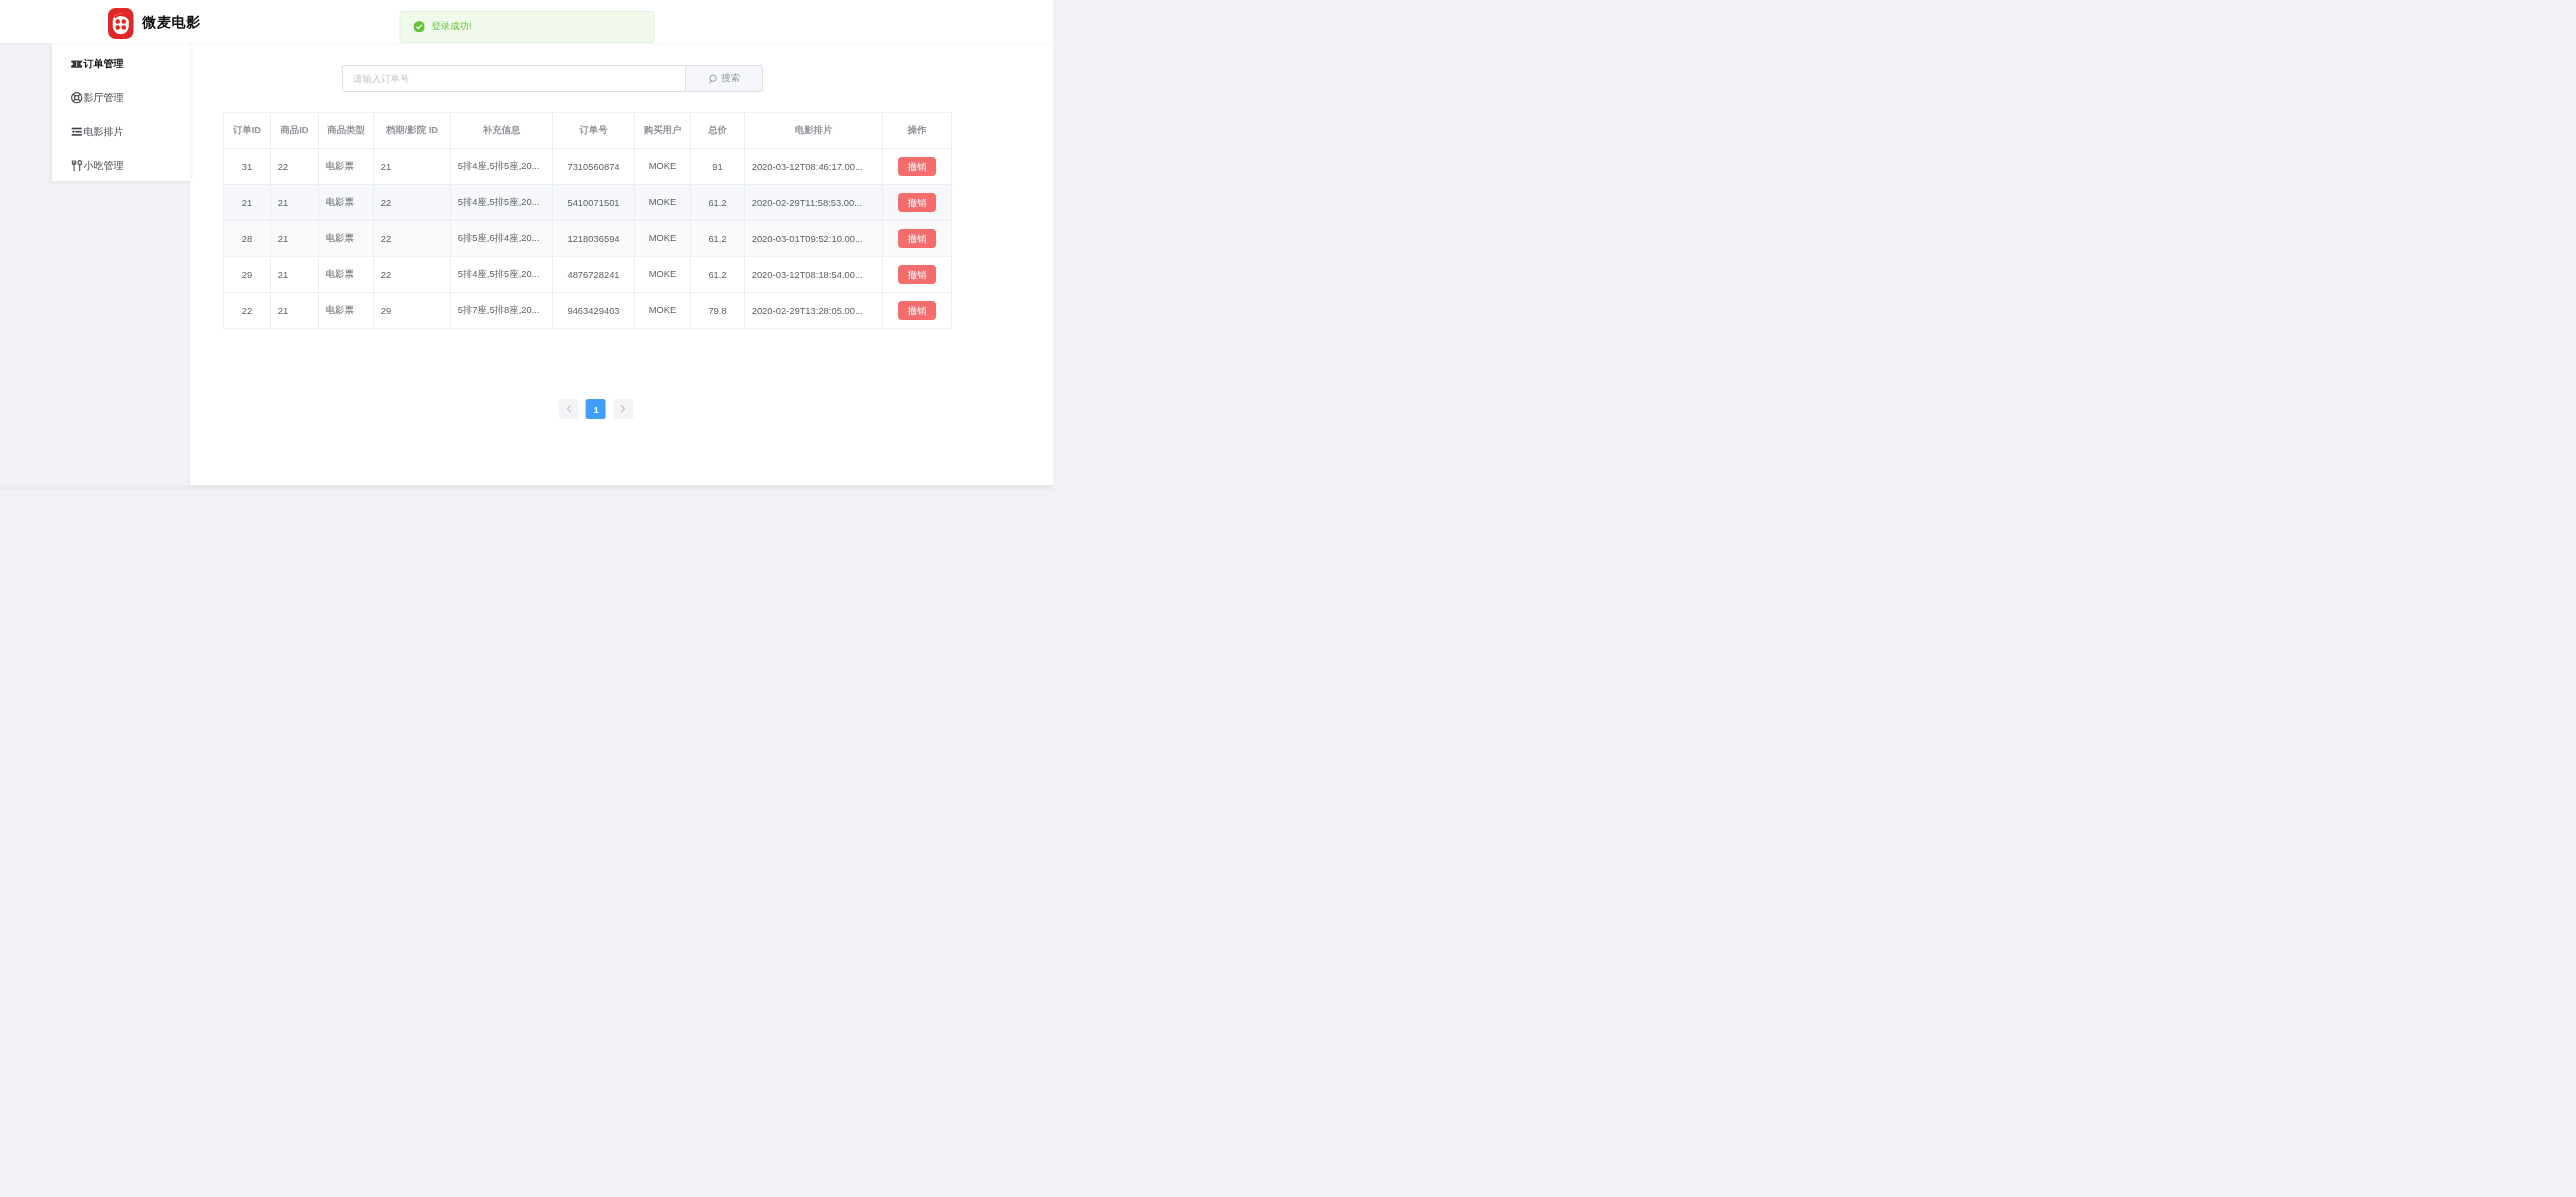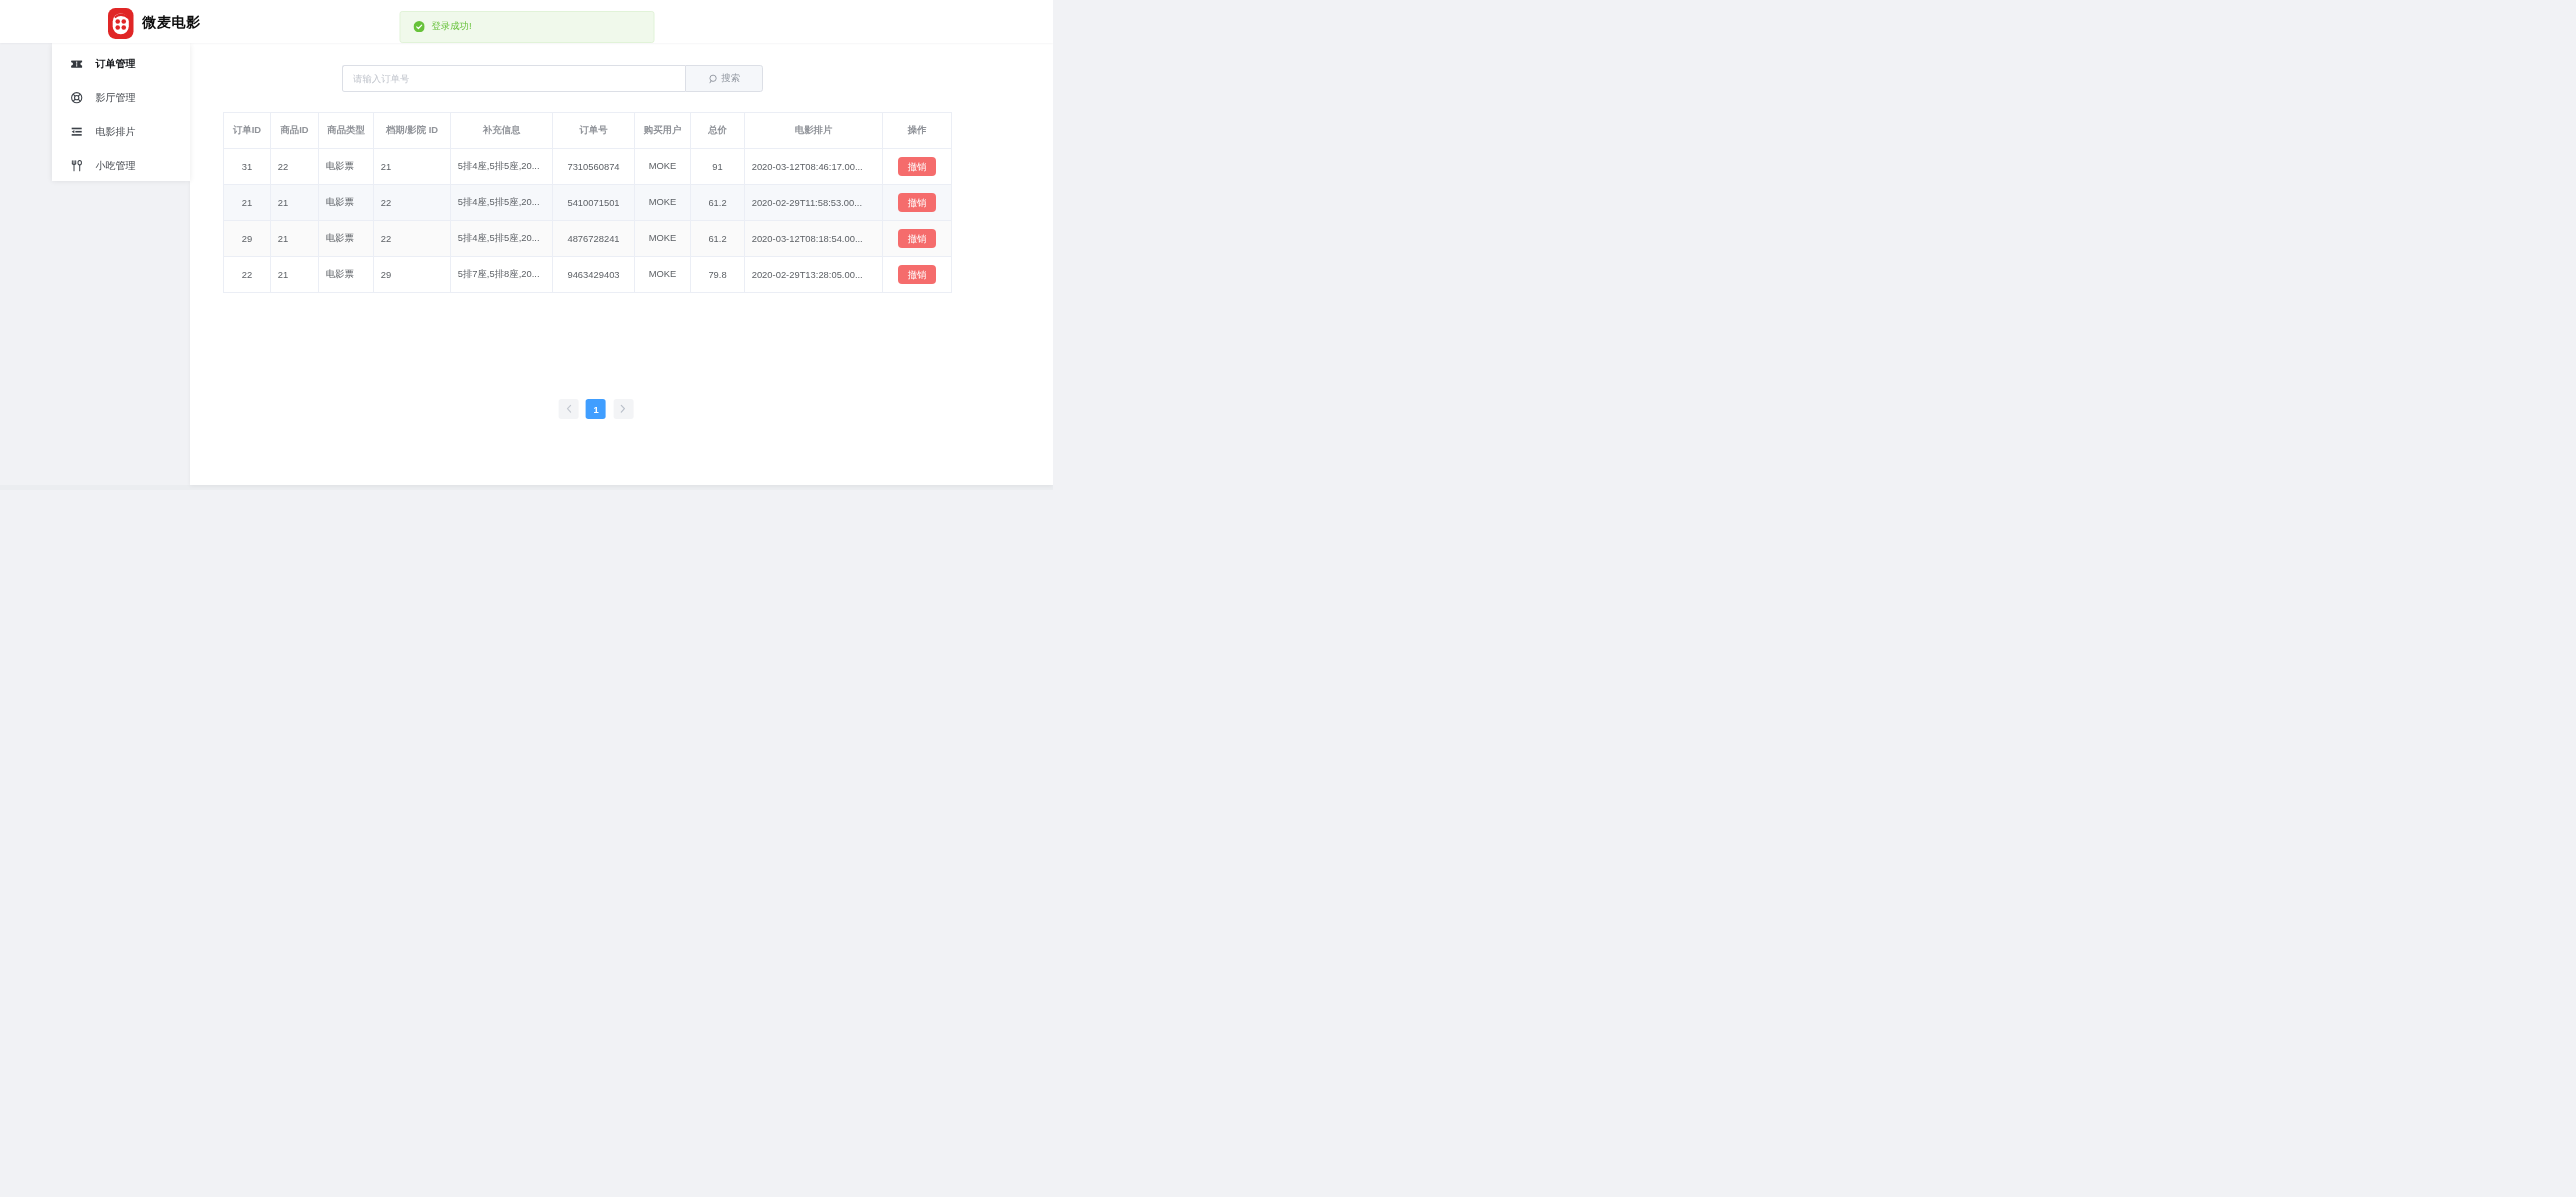--- a/index.html
+++ b/index.html
@@ -39,21 +39,21 @@
   
   .sidebar{
     position:absolute;left:52px;top:43px;width:138px;height:138px;background:#fff;
     box-shadow:0 1.3px 5.4px rgba(0,0,0,.09);padding-top:4px;box-sizing:border-box;z-index:2;
   }
   .side-item{
     height:34px;display:flex;align-items:center;padding-left:18px;cursor:pointer;
     color:#3f4349;font-size:10px;
   }
   .side-item .mi{width:13.4px;height:13.4px;flex:0 0 13.4px;display:flex;align-items:center;justify-content:center;}
-  .side-item .lbl{margin-left:12px;white-space:nowrap;}
+  .side-item .lbl{white-space:nowrap;}
   .side-item.active{color:#17191d;font-weight:bold;}
 
   
   .main{
     position:absolute;left:190px;top:43px;width:863px;height:442px;background:#fff;
     box-shadow:0 1.3px 4px rgba(0,0,0,.06);z-index:1;
   }
 
   
   .search-row{position:absolute;left:152px;top:22px;display:flex;}
@@ -252,20 +252,32 @@
             <td>电影票</td>
             <td>22</td>
             <td>5排4座,5排5座,20...</td>
             <td>5410071501</td>
             <td>MOKE</td>
             <td>61.2</td>
             <td>2020-02-29T11:58:53.00...</td>
             <td><button class="revoke-btn">撤销</button></td>
           </tr>
           <tr>
+            <td>28</td>
+            <td>21</td>
+            <td>电影票</td>
+            <td>22</td>
+            <td>6排5座,6排4座,20...</td>
+            <td>1218036594</td>
+            <td>MOKE</td>
+            <td>61.2</td>
+            <td>2020-03-01T09:52:10.00...</td>
+            <td><button class="revoke-btn">撤销</button></td>
+          </tr>
+          <tr>
             <td>29</td>
             <td>21</td>
             <td>电影票</td>
             <td>22</td>
             <td>5排4座,5排5座,20...</td>
             <td>4876728241</td>
             <td>MOKE</td>
             <td>61.2</td>
             <td>2020-03-12T08:18:54.00...</td>
             <td><button class="revoke-btn">撤销</button></td>

